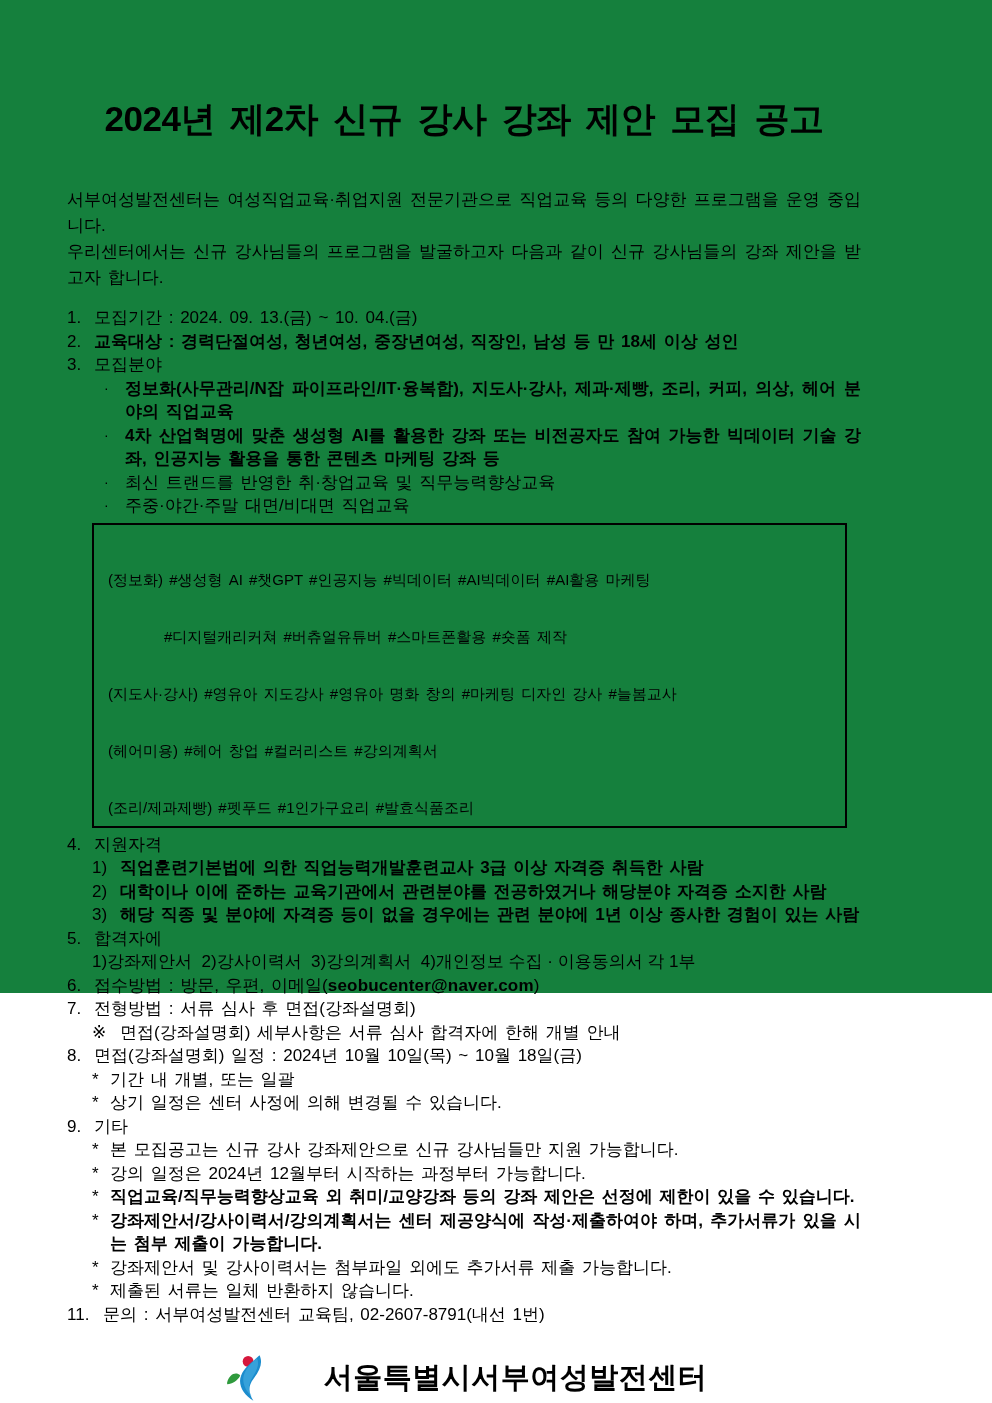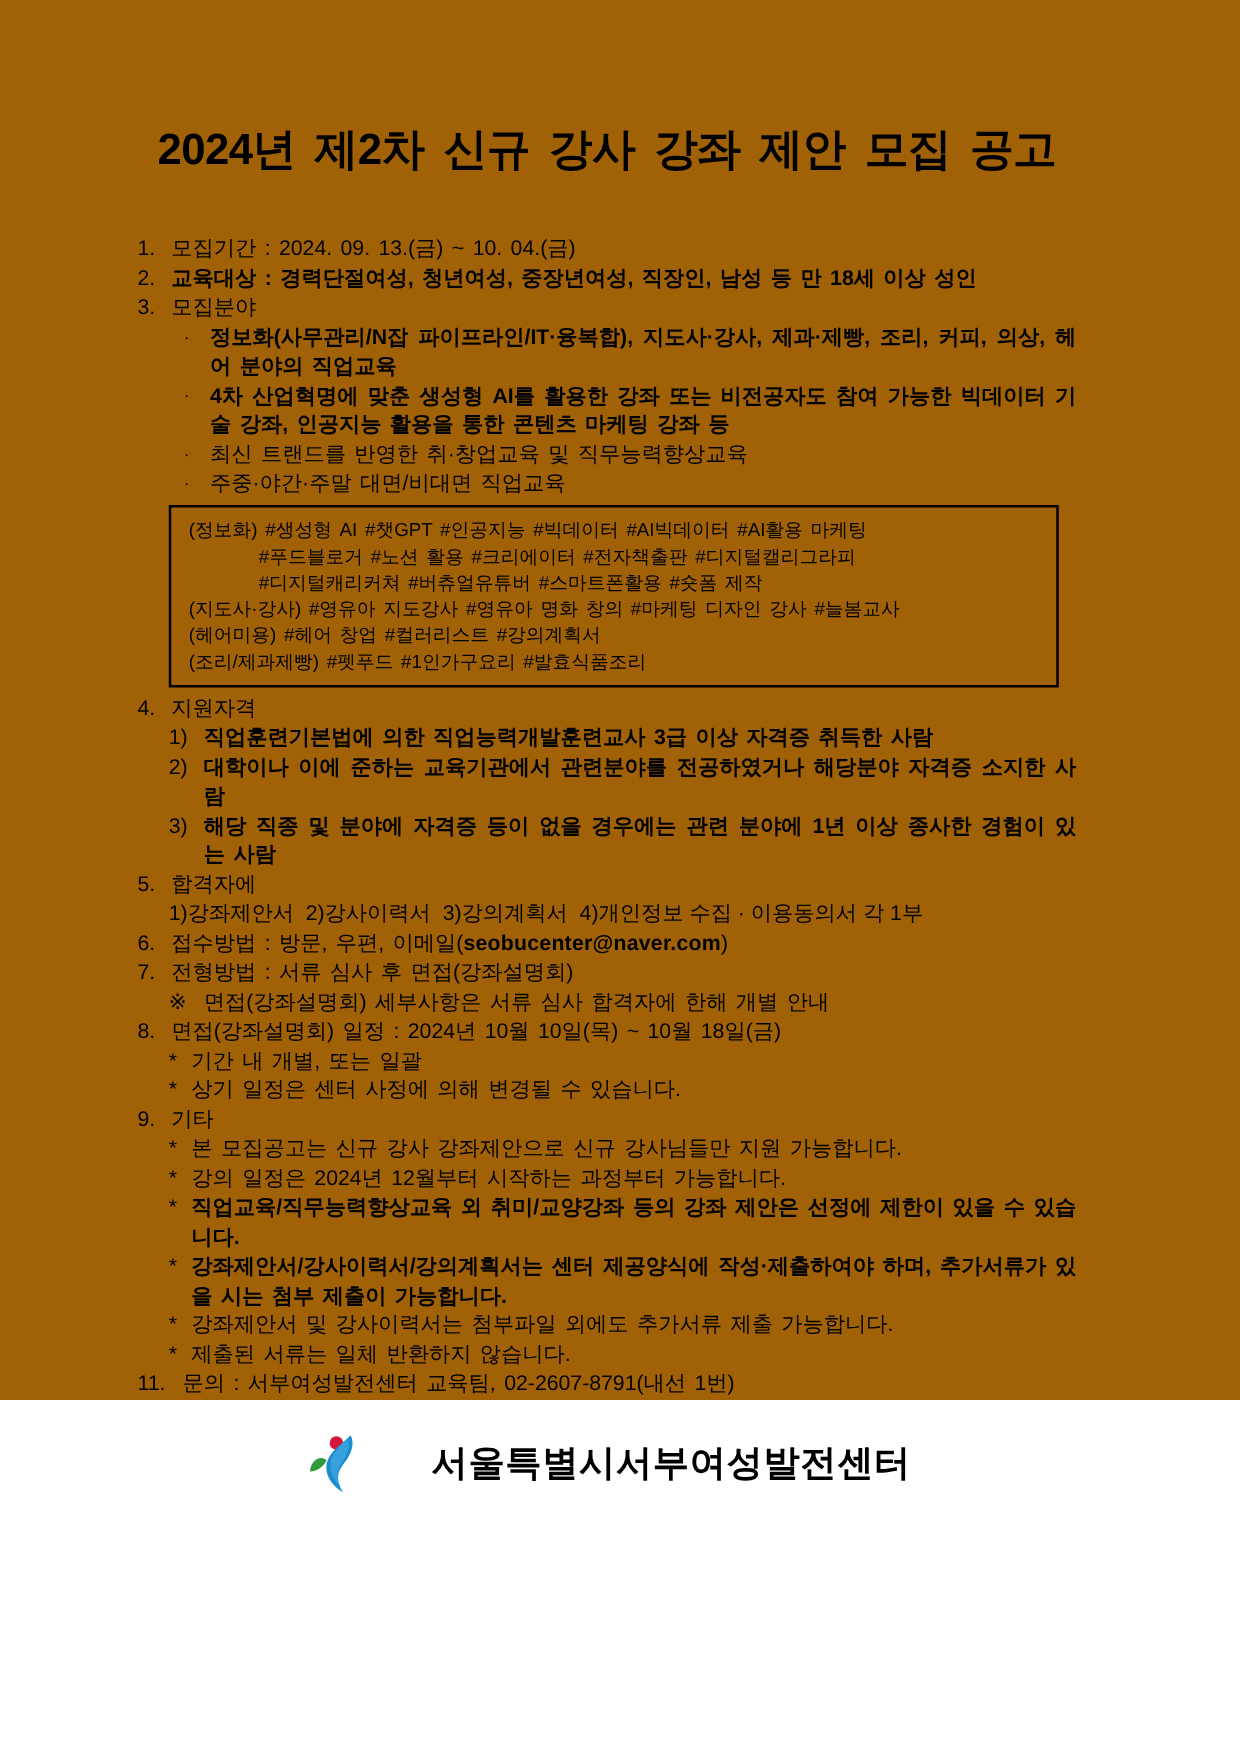--- a/index.html
+++ b/index.html
@@ -6,23 +6,23 @@
     margin: 0; padding: 0;
     background: #ffffff;
     width: 992px; height: 1403px;
     overflow: hidden;
     font-family: "Liberation Sans", "DejaVu Sans", sans-serif;
     color: #000000;
     -webkit-font-smoothing: antialiased;
   }
   .page {
     box-sizing: border-box;
-    width: 992px; height: 1120px;
-    padding: 96px 131px 0 110px;
-    background: #a16207;
+    width: 992px; height: 993px;
+    padding: 96px 131px 0 67px;
+    background: #15803d;
   }
   
   .doc-title {
     margin: 0 0 44px 0;
     font-size: 35px;
     font-weight: bold;
     text-align: center;
     word-spacing: 6px;
     letter-spacing: -0.5px;
     white-space: nowrap;
@@ -77,21 +77,21 @@
   
   .hashtag-box {
     box-sizing: border-box;
     border: 2px solid #000;
     margin: 5px 14px 5px 25px;
     padding: 8px 8px 8px 14px;
     font-size: 15px;
     line-height: 21px;
     word-spacing: 2px;
   }
-  .hashtag-box .line { white-space: nowrap; }
+  .hashtag-box .line { white-space: nowrap; margin-top: 36px; }
   .hashtag-box .line.indent { margin-left: 56px; }
   
   .footer {
     margin-top: 24px;
     display: flex;
     justify-content: center;
     align-items: center;
   }
   .footer .logo { width: 56px; height: 56px; margin-right: 3px; }
   .org-name {
@@ -102,20 +102,24 @@
     margin-left: 44px;
   }
 </style>
 </head>
 <body>
 
 <div class="page">
 
   <h1 class="doc-title">2024년 제2차 신규 강사 강좌 제안 모집 공고</h1>
 
+  <div class="intro">
+    <p>서부여성발전센터는 여성직업교육·취업지원 전문기관으로 직업교육 등의 다양한 프로그램을 운영 중입니다.</p>
+    <p>우리센터에서는 신규 강사님들의 프로그램을 발굴하고자 다음과 같이 신규 강사님들의 강좌 제안을 받고자 합니다.</p>
+  </div>
 
   <div class="list">
 
     <div class="row">
       <span class="m">1.</span>
       <span class="t-plain">모집기간 : 2024. 09. 13.(금) ~ 10. 04.(금)</span>
     </div>
 
     <div class="row">
       <span class="m">2.</span>
@@ -138,21 +142,20 @@
       <span class="m">·</span>
       <span class="t-plain">최신 트랜드를 반영한 취·창업교육 및 직무능력향상교육</span>
     </div>
     <div class="row bullet">
       <span class="m">·</span>
       <span class="t-plain">주중·야간·주말 대면/비대면 직업교육</span>
     </div>
 
     <div class="hashtag-box">
       <div class="line">(정보화) #생성형 AI #챗GPT #인공지능 #빅데이터 #AI빅데이터 #AI활용 마케팅</div>
-      <div class="line indent">#푸드블로거 #노션 활용 #크리에이터 #전자책출판 #디지털캘리그라피</div>
       <div class="line indent">#디지털캐리커쳐 #버츄얼유튜버 #스마트폰활용 #숏폼 제작</div>
       <div class="line">(지도사·강사) #영유아 지도강사 #영유아 명화 창의 #마케팅 디자인 강사 #늘봄교사</div>
       <div class="line">(헤어미용) #헤어 창업 #컬러리스트 #강의계획서</div>
       <div class="line">(조리/제과제빵) #펫푸드 #1인가구요리 #발효식품조리</div>
     </div>
 
     <div class="row">
       <span class="m">4.</span>
       <span class="t-plain">지원자격</span>
     </div>

